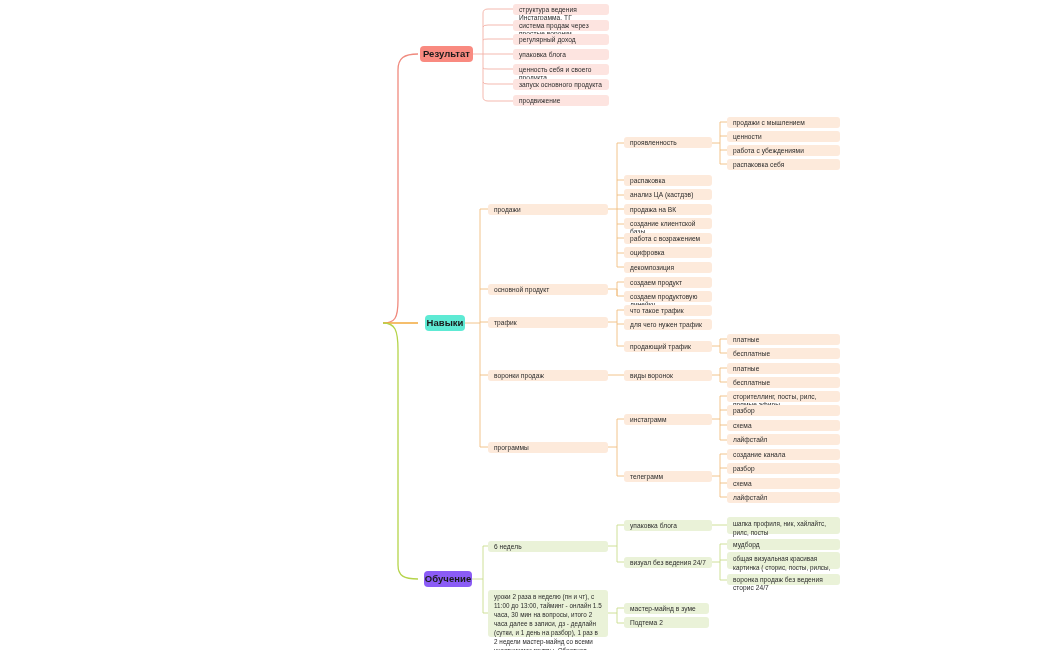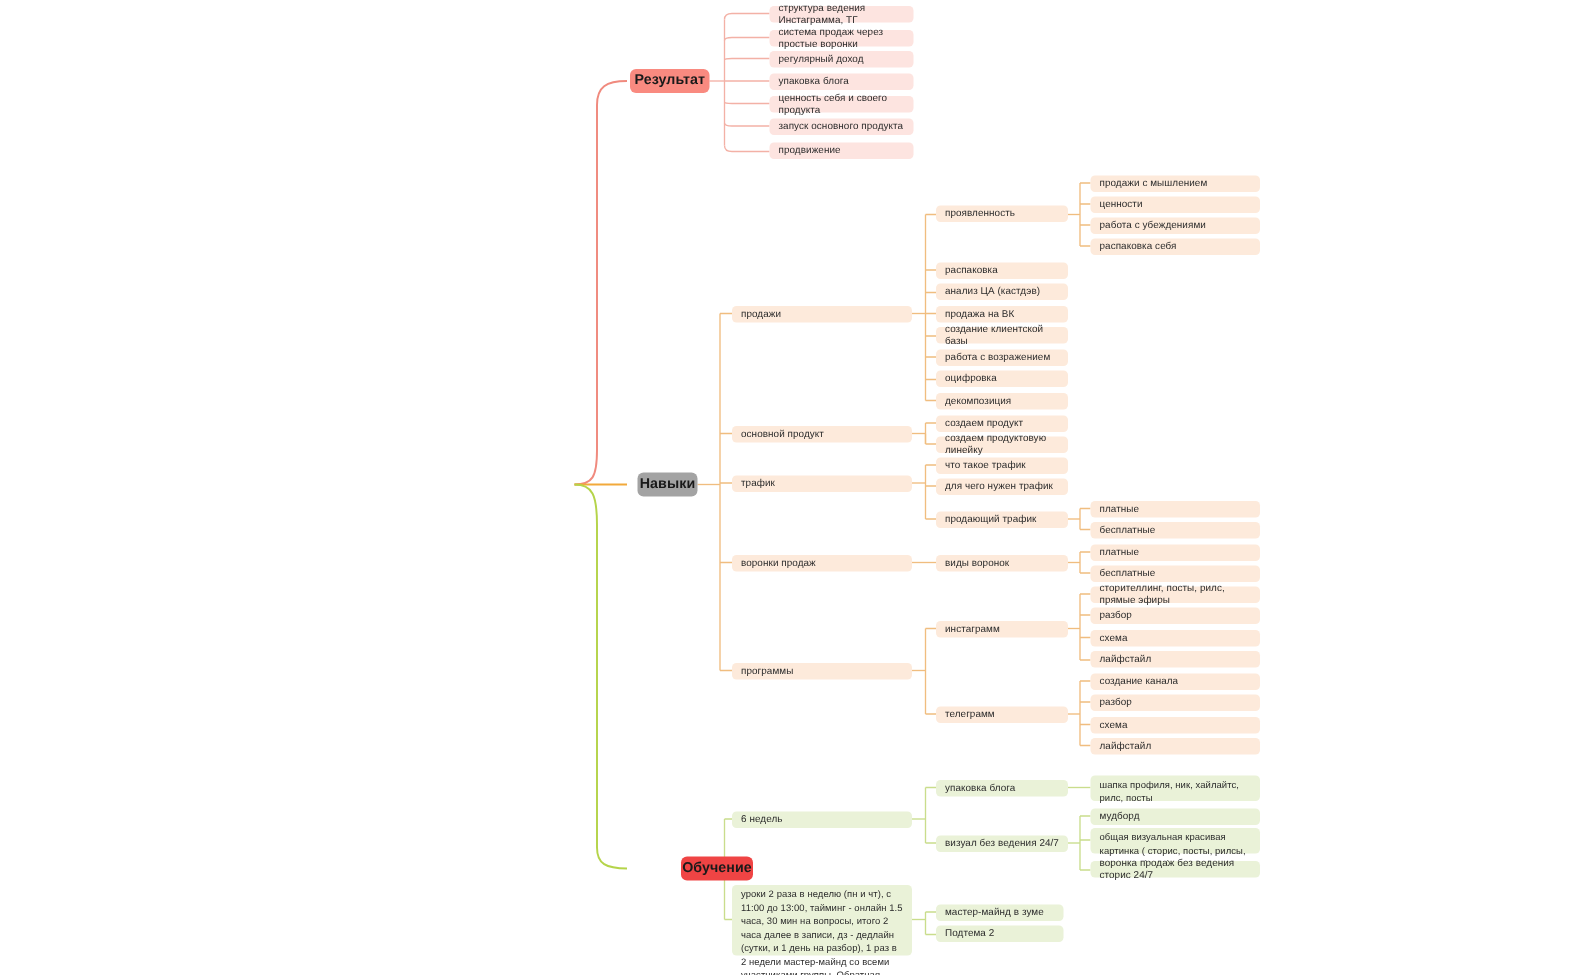--- a/index.html
+++ b/index.html
@@ -24,21 +24,21 @@
     left: 0;
     top: 0;
     width: 1050px;
     height: 650px;
     pointer-events: none;
   }
   .node {
     position: absolute;
     box-sizing: border-box;
     display: flex;
-    align-items: center;
+    align-items: flex-start;
     border-radius: 3px;
     padding: 2px 6px;
     line-height: 1.18;
     letter-spacing: .05px;
   }
 
   
   .central {
     position: absolute;
     display: flex;
@@ -57,22 +57,22 @@
 
   
   .branch {
     font-weight: bold;
     font-size: 9.5px;
     border-radius: 4px;
     justify-content: center;
     color: #1a1a1a;
   }
   .branch.result  { background: #f98a80; }
-  .branch.skills  { background: #a3a3a3; }
-  .branch.study   { background: #ef4444; margin-left: 30px; }
+  .branch.skills  { background: #5eead4; }
+  .branch.study   { background: #8b5cf6; }
 
   
   .sub {
     font-size: 6.6px;
     color: #2b2b2b;
   }
   .sub.red    { background: #fde4e0; }
   .sub.orange { background: #fdeadb; }
   .sub.green  { background: #eaf2d8; }
 

